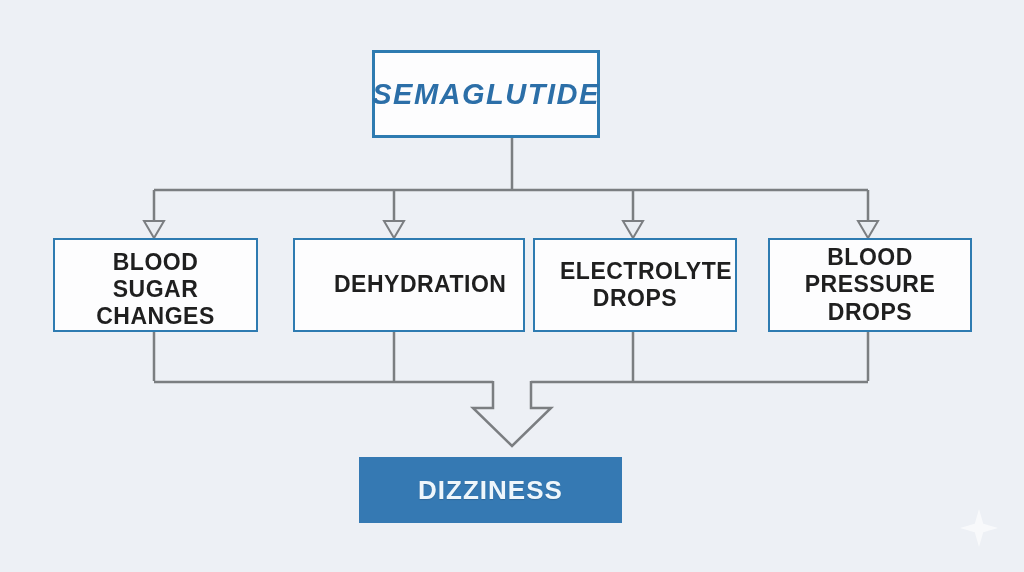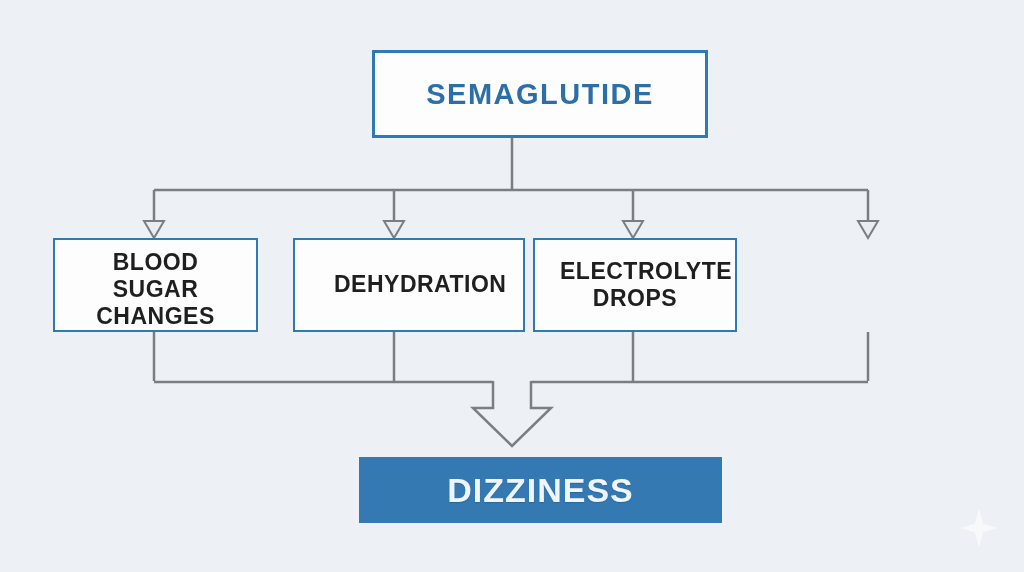--- a/index.html
+++ b/index.html
@@ -36,43 +36,44 @@
     align-items: center;
     justify-content: center;
     text-align: center;
     background: var(--node-fill);
     border: 2px solid var(--box-border);
     color: var(--node-text);
     font-weight: 700;
   }
   .node .lbl { display: inline-block; }
   .n-root {
-    left: 372px; top: 50px; width: 336px; height: 88px;
+    left: 372px; top: 50px; width: 228px; height: 88px;
     border-width: 3px;
     color: var(--root-text);
     font-size: 29px;
     letter-spacing: 1.5px;
+    font-style: italic;
   }
   .cause {
     top: 238px; height: 94px;
     font-size: 23px;
     letter-spacing: 0.5px;
     line-height: 1.18;
   }
   .cause .lbl { max-width: 150px; }
   .n-c0 { left: 53px;  width: 205px; align-items: flex-end; }
   .n-c1 { left: 293px; width: 232px; }
   .n-c2 { left: 533px; width: 204px; }
   .n-c3 { left: 768px; width: 204px; }
   .n-outcome {
-    left: 359px; top: 457px; width: 363px; height: 66px;
+    left: 359px; top: 457px; width: 263px; height: 66px;
     background: var(--outcome-fill);
     border: none;
     color: var(--outcome-text);
-    font-size: 34px;
+    font-size: 26px;
     letter-spacing: 1px;
     text-shadow: 0 1px 1px rgba(0,0,0,0.15);
   }
   .sparkle {
     position: absolute;
     left: 958px; top: 507px;
     width: 42px; height: 42px;
     opacity: 0.85;
   }
 </style>
@@ -101,20 +102,23 @@
 
   <div class="node cause n-c0">
     <span class="lbl">BLOOD SUGAR CHANGES</span>
   </div>
   <div class="node cause n-c1">
     <span class="lbl">DEHYDRATION</span>
   </div>
   <div class="node cause n-c2">
     <span class="lbl">ELECTROLYTE DROPS</span>
   </div>
+  <div class="node cause n-c3">
+    <span class="lbl">BLOOD PRESSURE DROPS</span>
+  </div>
 
   <div class="node n-outcome">
     <span class="lbl">DIZZINESS</span>
   </div>
 
   <svg class="sparkle" viewBox="0 0 40 40" xmlns="http://www.w3.org/2000/svg">
     <path d="M20 2 L24 16 L38 20 L24 24 L20 38 L16 24 L2 20 L16 16 Z" fill="#ffffff" opacity="0.75"></path>
   </svg>
 
 </div>

